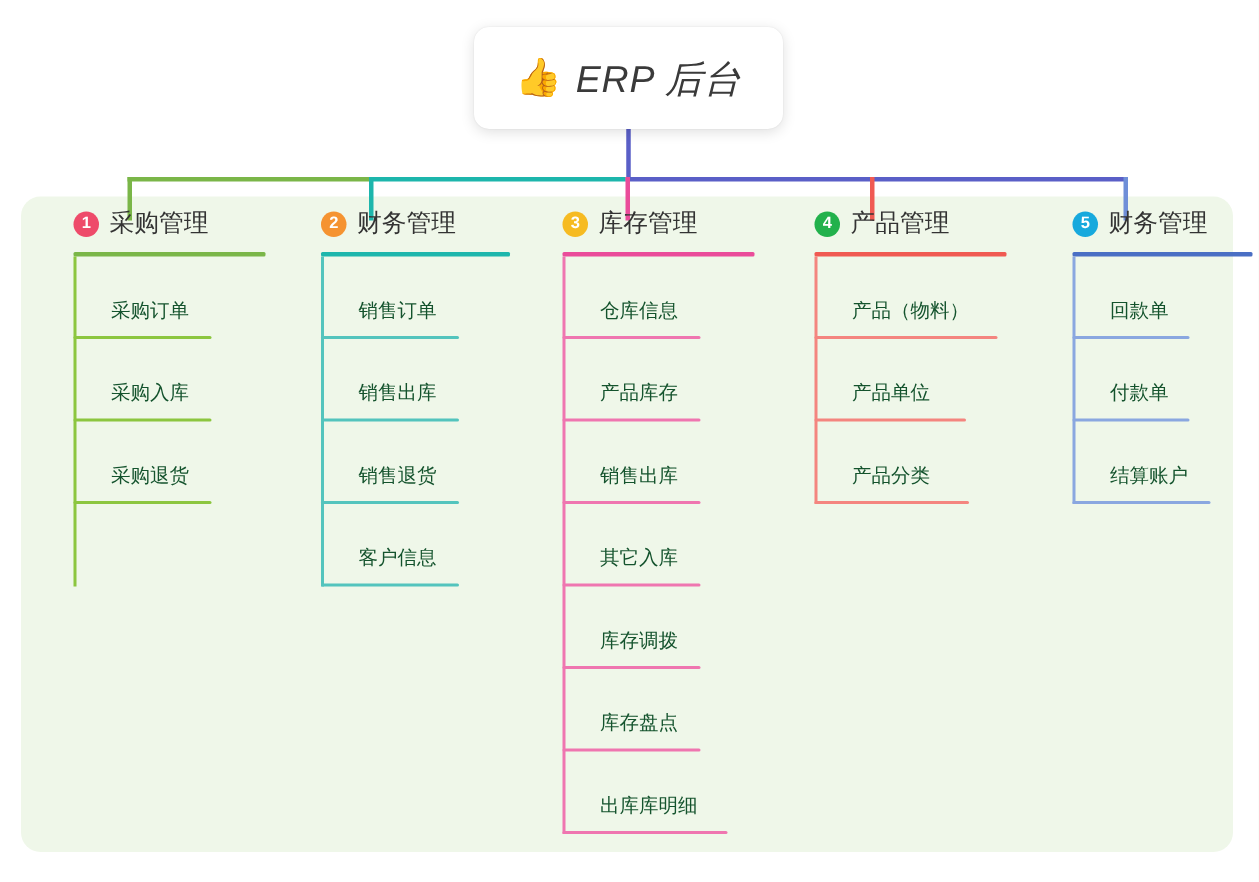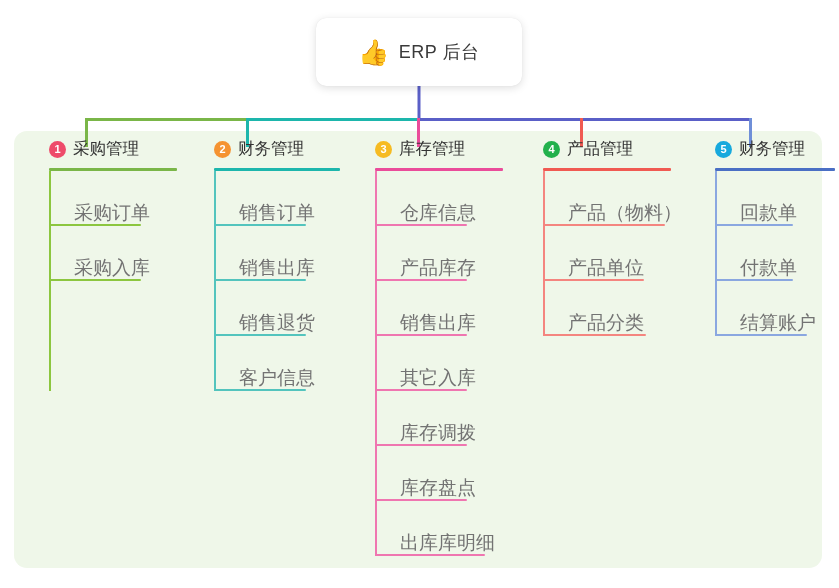--- a/index.html
+++ b/index.html
@@ -33,24 +33,25 @@
     gap: 9px;
     box-sizing: border-box;
     z-index: 6;
   }
   #root-card .thumb {
     font-size: 25px;
     line-height: 1;
     color: #efc02f;
   }
   #root-card .root-title {
-    font-size: 18px;
+    font-size: 25px;
     color: #3a3a3a;
     letter-spacing: .5px;
     white-space: nowrap;
+    font-style: italic;
   }
 
   
   #connectors {
     position: absolute;
     left: 0; top: 0;
     width: 839px;
     height: 588px;
     z-index: 2;
     pointer-events: none;
@@ -123,24 +124,24 @@
   }
   .item {
     position: relative;
     height: 55px;
     box-sizing: border-box;
     padding-left: 38px;
     display: flex;
     align-items: flex-end;
   }
   .item-label {
-    font-size: 19px;
-    color: #737373;
+    font-size: 13px;
+    color: #14532d;
     white-space: nowrap;
-    padding-bottom: 0;
+    padding-bottom: 10px;
   }
   .item-rule {
     position: absolute;
     left: 13px;
     bottom: 0;
     height: 2px;
     border-radius: 1px;
   }
 </style>
 </head>
@@ -178,20 +179,24 @@
       <div class="col-body" style="height: 220px;">
         <div class="spine" style="height: 220px; background: rgb(140, 198, 63);"></div>
         <div class="item">
           <span class="item-label">采购订单</span>
           <div class="item-rule" style="width: 92px; background: rgb(140, 198, 63);"></div>
         </div>
         <div class="item">
           <span class="item-label">采购入库</span>
           <div class="item-rule" style="width: 92px; background: rgb(140, 198, 63);"></div>
         </div>
+        <div class="item">
+          <span class="item-label">采购退货</span>
+          <div class="item-rule" style="width: 92px; background: rgb(140, 198, 63);"></div>
+        </div>
       </div>
     </div>
     <div class="column" style="left: 187px; width: 160px;">
       <div class="col-header">
         <span class="badge" style="background: rgb(245, 147, 49);">2</span>
         <span class="col-title">财务管理</span>
       </div>
       <div class="col-rule" style="width: 126px; margin-left: 13px; background: rgb(29, 182, 172);"></div>
       <div class="col-body" style="height: 220px;">
         <div class="spine" style="height: 220px; background: rgb(83, 196, 189);"></div>

